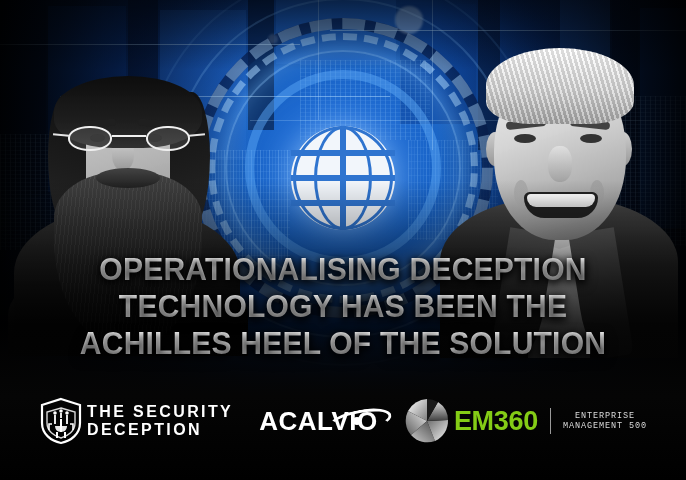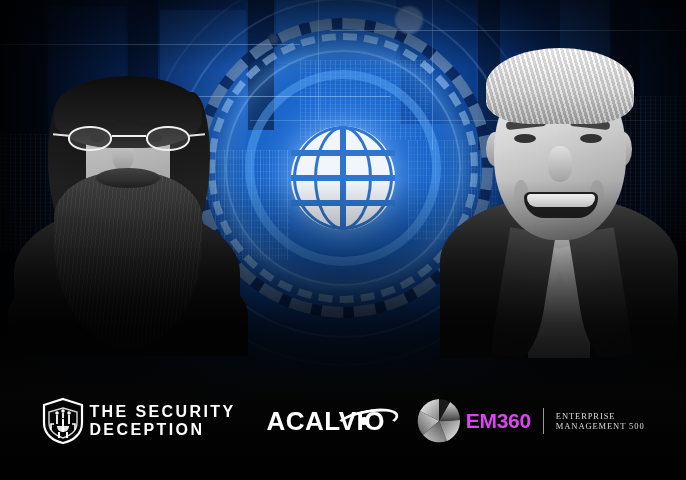--- a/index.html
+++ b/index.html
@@ -233,28 +233,28 @@
     transform:rotate(-11deg);z-index:1;
   }
   .ac-dot{
     position:absolute;right:17px;top:50%;margin-top:-4px;width:8px;height:8px;
     border-radius:50%;background:#fff;z-index:3;
   }
 
   
   .em-mark{width:46px;height:46px;flex:0 0 auto;}
   .em-word{
-    color:#d946ef;font-weight:bold;font-size:21px;letter-spacing:-.3px;
+    color:#84cc16;font-weight:bold;font-size:27px;letter-spacing:-.3px;
     font-family:"Liberation Sans",sans-serif;
   }
   .em-div{width:1px;height:26px;background:#9a9a9a;margin:0 8px;}
   .em-sub{display:flex;flex-direction:column;line-height:1.2;}
   .em-sub span{
     color:#dcdcdc;font-size:8.5px;letter-spacing:.9px;
-    font-family:Liberation Serif, serif;white-space:nowrap;
+    font-family:Liberation Mono, monospace;white-space:nowrap;text-align:center;
   }
 </style>
 </head>
 <body>
 
 <div class="stage">
 
   <div class="bg">
     <div class="bg-base"></div>
 
@@ -349,20 +349,25 @@
     <div class="pr-smile-l"></div>
     <div class="pr-smile-r"></div>
     <div class="pr-mouth">
       <div class="pr-teeth"></div>
     </div>
     <div class="pr-hair"></div>
   </div>
 
   <div class="fade-b"></div>
 
+  <div id="headline">
+    <span class="line">OPERATIONALISING DECEPTION</span>
+    <span class="line">TECHNOLOGY HAS BEEN THE</span>
+    <span class="line">ACHILLES HEEL OF THE SOLUTION</span>
+  </div>
 
   <div id="logo-bar">
 
     <div class="logo" id="logo-security-strategist">
       <svg class="shield" viewBox="0 0 44 48">
         <path d="M22 2 L41 8 V26 C41 37 32 44 22 46 C12 44 3 37 3 26 V8 Z" fill="none" stroke="#ffffff" stroke-width="2.2"></path>
         <path d="M22 11 L36 15 V26 C36 34 29 39 22 41 C15 39 8 34 8 26 V15 Z" fill="none" stroke="#ffffff" stroke-width="1.4" opacity="0.85"></path>
         <path d="M22 22 v13" stroke="#fff" stroke-width="2"></path>
         <path d="M18 35 v6 M26 35 v6" stroke="#fff" stroke-width="2"></path>
         <path d="M16 18 v9 M22 16 v5 M28 18 v9" stroke="#fff" stroke-width="1.8"></path>

